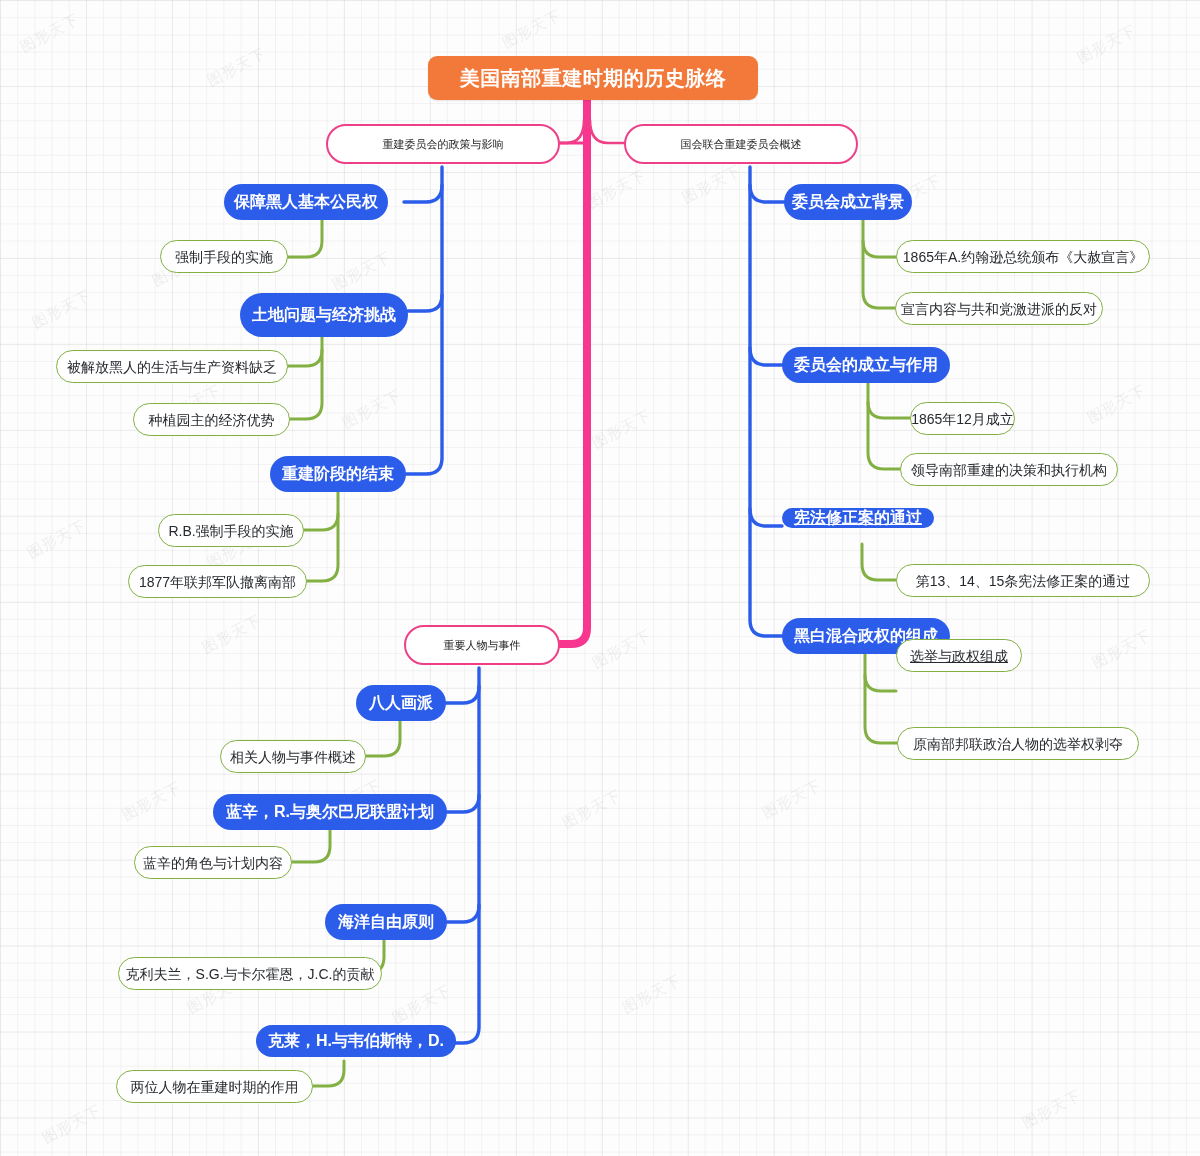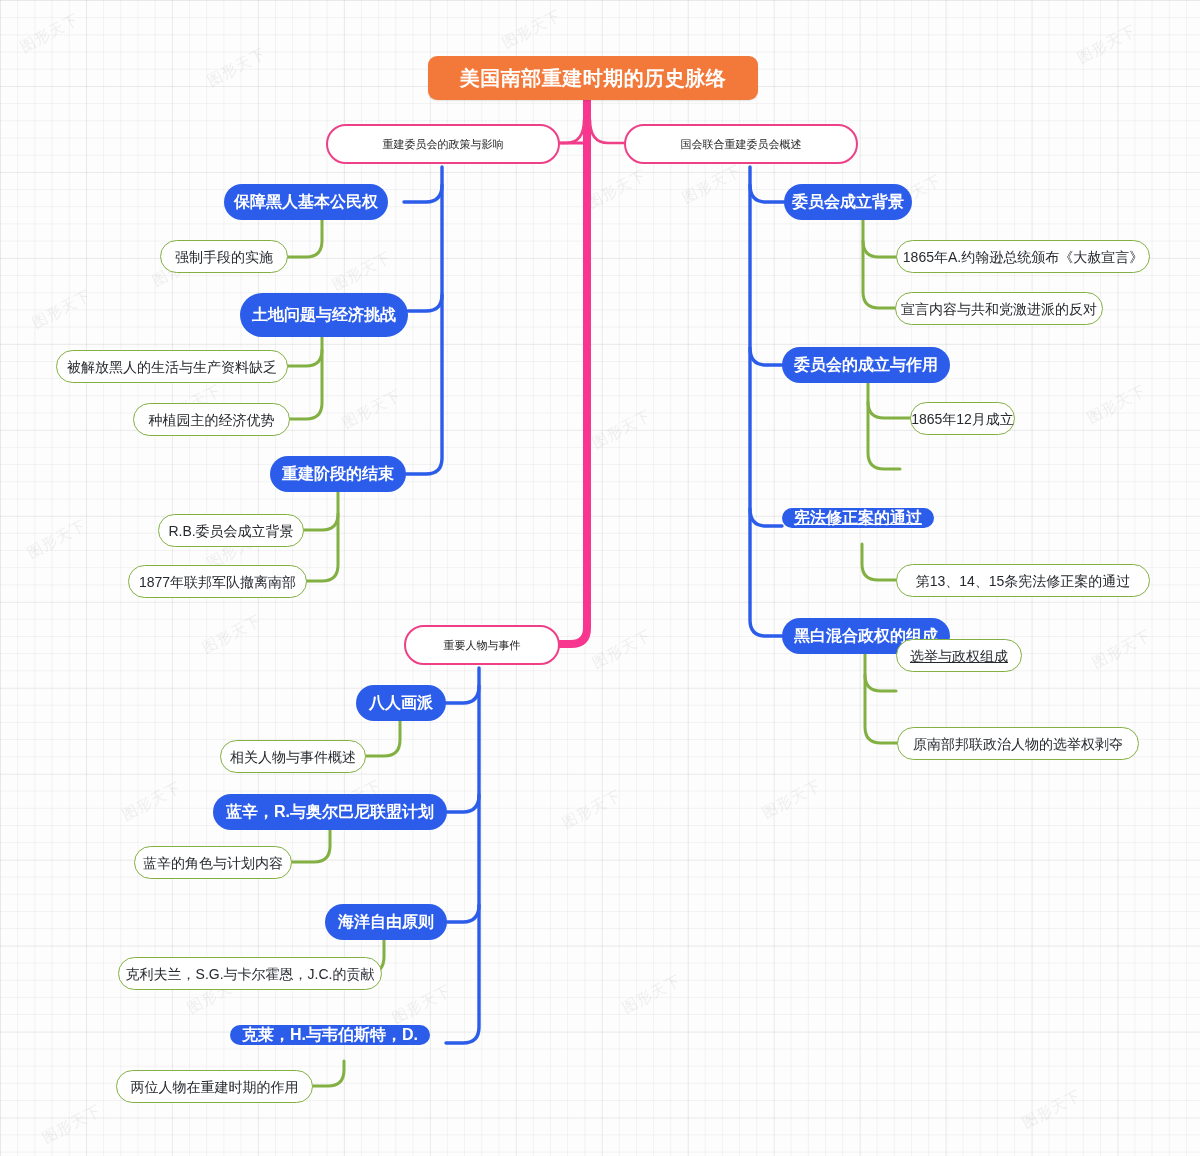--- a/index.html
+++ b/index.html
@@ -191,21 +191,21 @@
     <span>被解放黑人的生活与生产资料缺乏</span>
   </div>
   <div class="node lv3" style="left:133px;top:403px;width:157px;height:33px;">
     <span>种植园主的经济优势</span>
   </div>
 
   <div class="node lv2" style="left:270px;top:456px;width:136px;height:36px;">
     <span>重建阶段的结束</span>
   </div>
   <div class="node lv3" style="left:158px;top:514px;width:146px;height:33px;">
-    <span>R.B.委员会成立背景</span>
+    <span>R.B.强制手段的实施</span>
   </div>
   <div class="node lv3" style="left:128px;top:565px;width:179px;height:33px;">
     <span>1877年联邦军队撤离南部</span>
   </div>
 
   <div class="node lv2" style="left:784px;top:184px;width:128px;height:36px;">
     <span>委员会成立背景</span>
   </div>
   <div class="node lv3" style="left:896px;top:240px;width:254px;height:33px;">
     <span>1865年A.约翰逊总统颁布《大赦宣言》</span>
@@ -213,20 +213,23 @@
   <div class="node lv3" style="left:895px;top:292px;width:208px;height:33px;">
     <span>宣言内容与共和党激进派的反对</span>
   </div>
 
   <div class="node lv2" style="left:782px;top:347px;width:168px;height:36px;">
     <span>委员会的成立与作用</span>
   </div>
   <div class="node lv3" style="left:910px;top:402px;width:105px;height:33px;">
     <span>1865年12月成立</span>
   </div>
+  <div class="node lv3" style="left:900px;top:453px;width:218px;height:33px;">
+    <span>领导南部重建的决策和执行机构</span>
+  </div>
 
   <div class="node lv2" style="left:782px;top:508px;width:152px;height:20px;text-decoration:underline;">
     <span>宪法修正案的通过</span>
   </div>
   <div class="node lv3" style="left:896px;top:564px;width:254px;height:33px;">
     <span>第13、14、15条宪法修正案的通过</span>
   </div>
 
   <div class="node lv2" style="left:782px;top:618px;width:168px;height:36px;">
     <span>黑白混合政权的组成</span>
@@ -252,20 +255,20 @@
     <span>蓝辛的角色与计划内容</span>
   </div>
 
   <div class="node lv2" style="left:325px;top:904px;width:122px;height:36px;">
     <span>海洋自由原则</span>
   </div>
   <div class="node lv3" style="left:86px;top:957px;width:264px;height:33px;margin-left:32px;">
     <span>克利夫兰，S.G.与卡尔霍恩，J.C.的贡献</span>
   </div>
 
-  <div class="node lv2" style="left:230px;top:1025px;width:200px;height:20px;">
+  <div class="node lv2" style="left:256px;top:1025px;width:200px;height:32px;">
     <span>克莱，H.与韦伯斯特，D.</span>
   </div>
   <div class="node lv3" style="left:116px;top:1070px;width:197px;height:33px;">
     <span>两位人物在重建时期的作用</span>
   </div>
 
 </div>
 
 </body></html>

